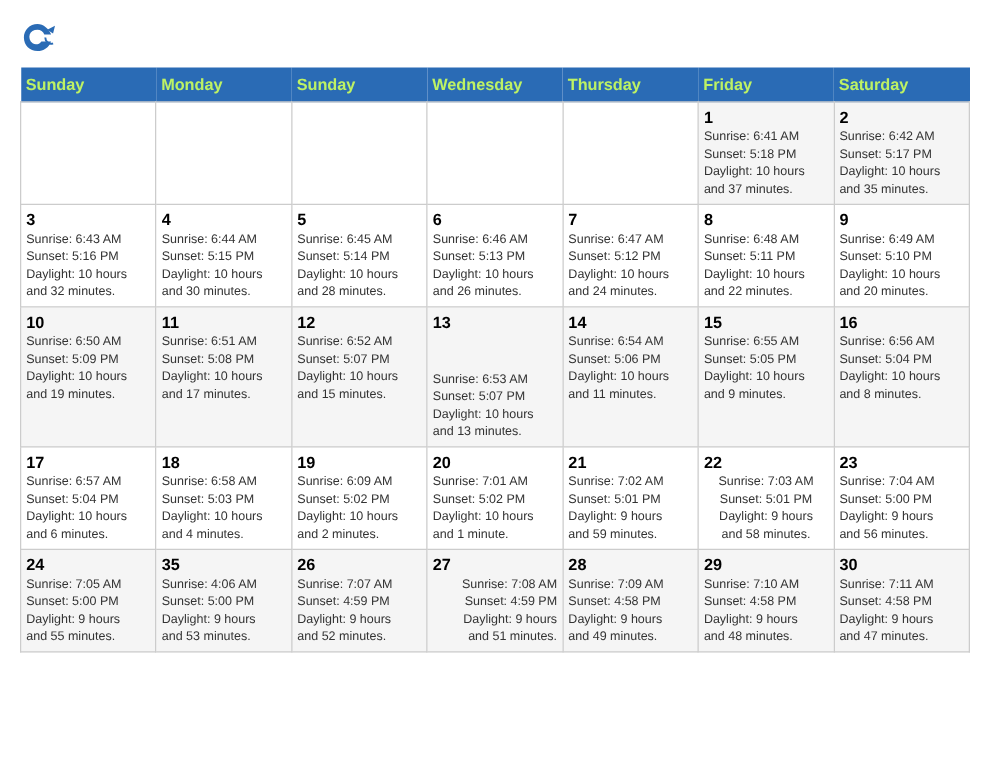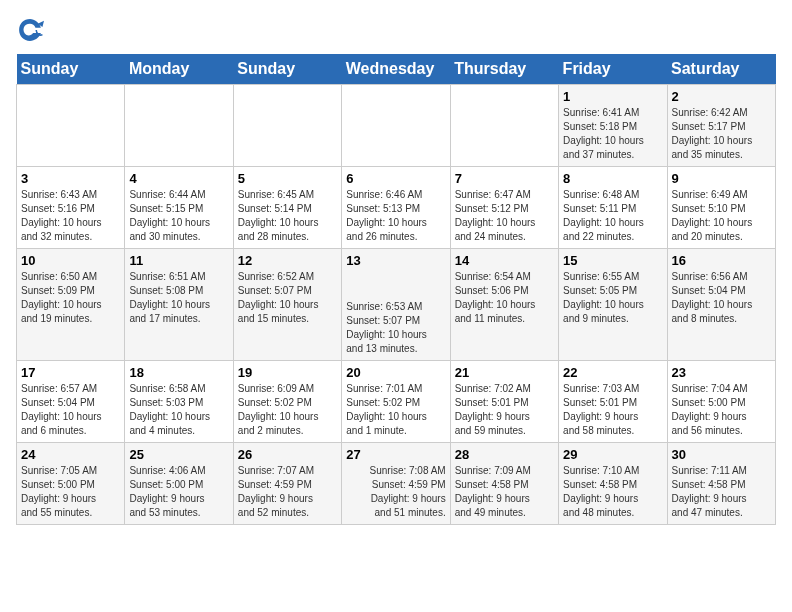--- a/index.html
+++ b/index.html
@@ -44,24 +44,24 @@
       font-size: 14px;
       color: #555;
     }
     table {
       width: 100%;
       border-collapse: collapse;
       font-size: 11px;
     }
     thead tr th {
       background-color: #2a6bb5;
-      color: #ffffff;
+      color: #bef264;
       padding: 6px 4px;
       text-align: left;
-      font-size: 16px;
+      font-size: 13px;
       font-weight: bold;
     }
     tbody tr td {
       border: 1px solid #ccc;
       vertical-align: top;
       padding: 4px;
       width: 108px;
       min-height: 80px;
       background: #fff;
     }
@@ -275,21 +275,21 @@
         </td>
         <td>
           <div class="day-num">21</div>
           <div class="day-info" style="white-space: pre-line;">Sunrise: 7:02 AM
 Sunset: 5:01 PM
 Daylight: 9 hours
 and 59 minutes.</div>
         </td>
         <td>
           <div class="day-num">22</div>
-          <div class="day-info" style="white-space: pre-line;">Sunrise: 7:03 AM
+          <div class="day-info" style="white-space: pre-line; text-align: center;">Sunrise: 7:03 AM
 Sunset: 5:01 PM
 Daylight: 9 hours
 and 58 minutes.</div>
         </td>
         <td>
           <div class="day-num">23</div>
           <div class="day-info" style="white-space: pre-line;">Sunrise: 7:04 AM
 Sunset: 5:00 PM
 Daylight: 9 hours
 and 56 minutes.</div>
@@ -297,21 +297,21 @@
       </tr>
       <tr class="row-shade-odd">
         <td>
           <div class="day-num">24</div>
           <div class="day-info" style="white-space: pre-line;">Sunrise: 7:05 AM
 Sunset: 5:00 PM
 Daylight: 9 hours
 and 55 minutes.</div>
         </td>
         <td>
-          <div class="day-num">25</div>
+          <div class="day-num">35</div>
           <div class="day-info" style="white-space: pre-line;">Sunrise: 4:06 AM
 Sunset: 5:00 PM
 Daylight: 9 hours
 and 53 minutes.</div>
         </td>
         <td>
           <div class="day-num">26</div>
           <div class="day-info" style="white-space: pre-line;">Sunrise: 7:07 AM
 Sunset: 4:59 PM
 Daylight: 9 hours

